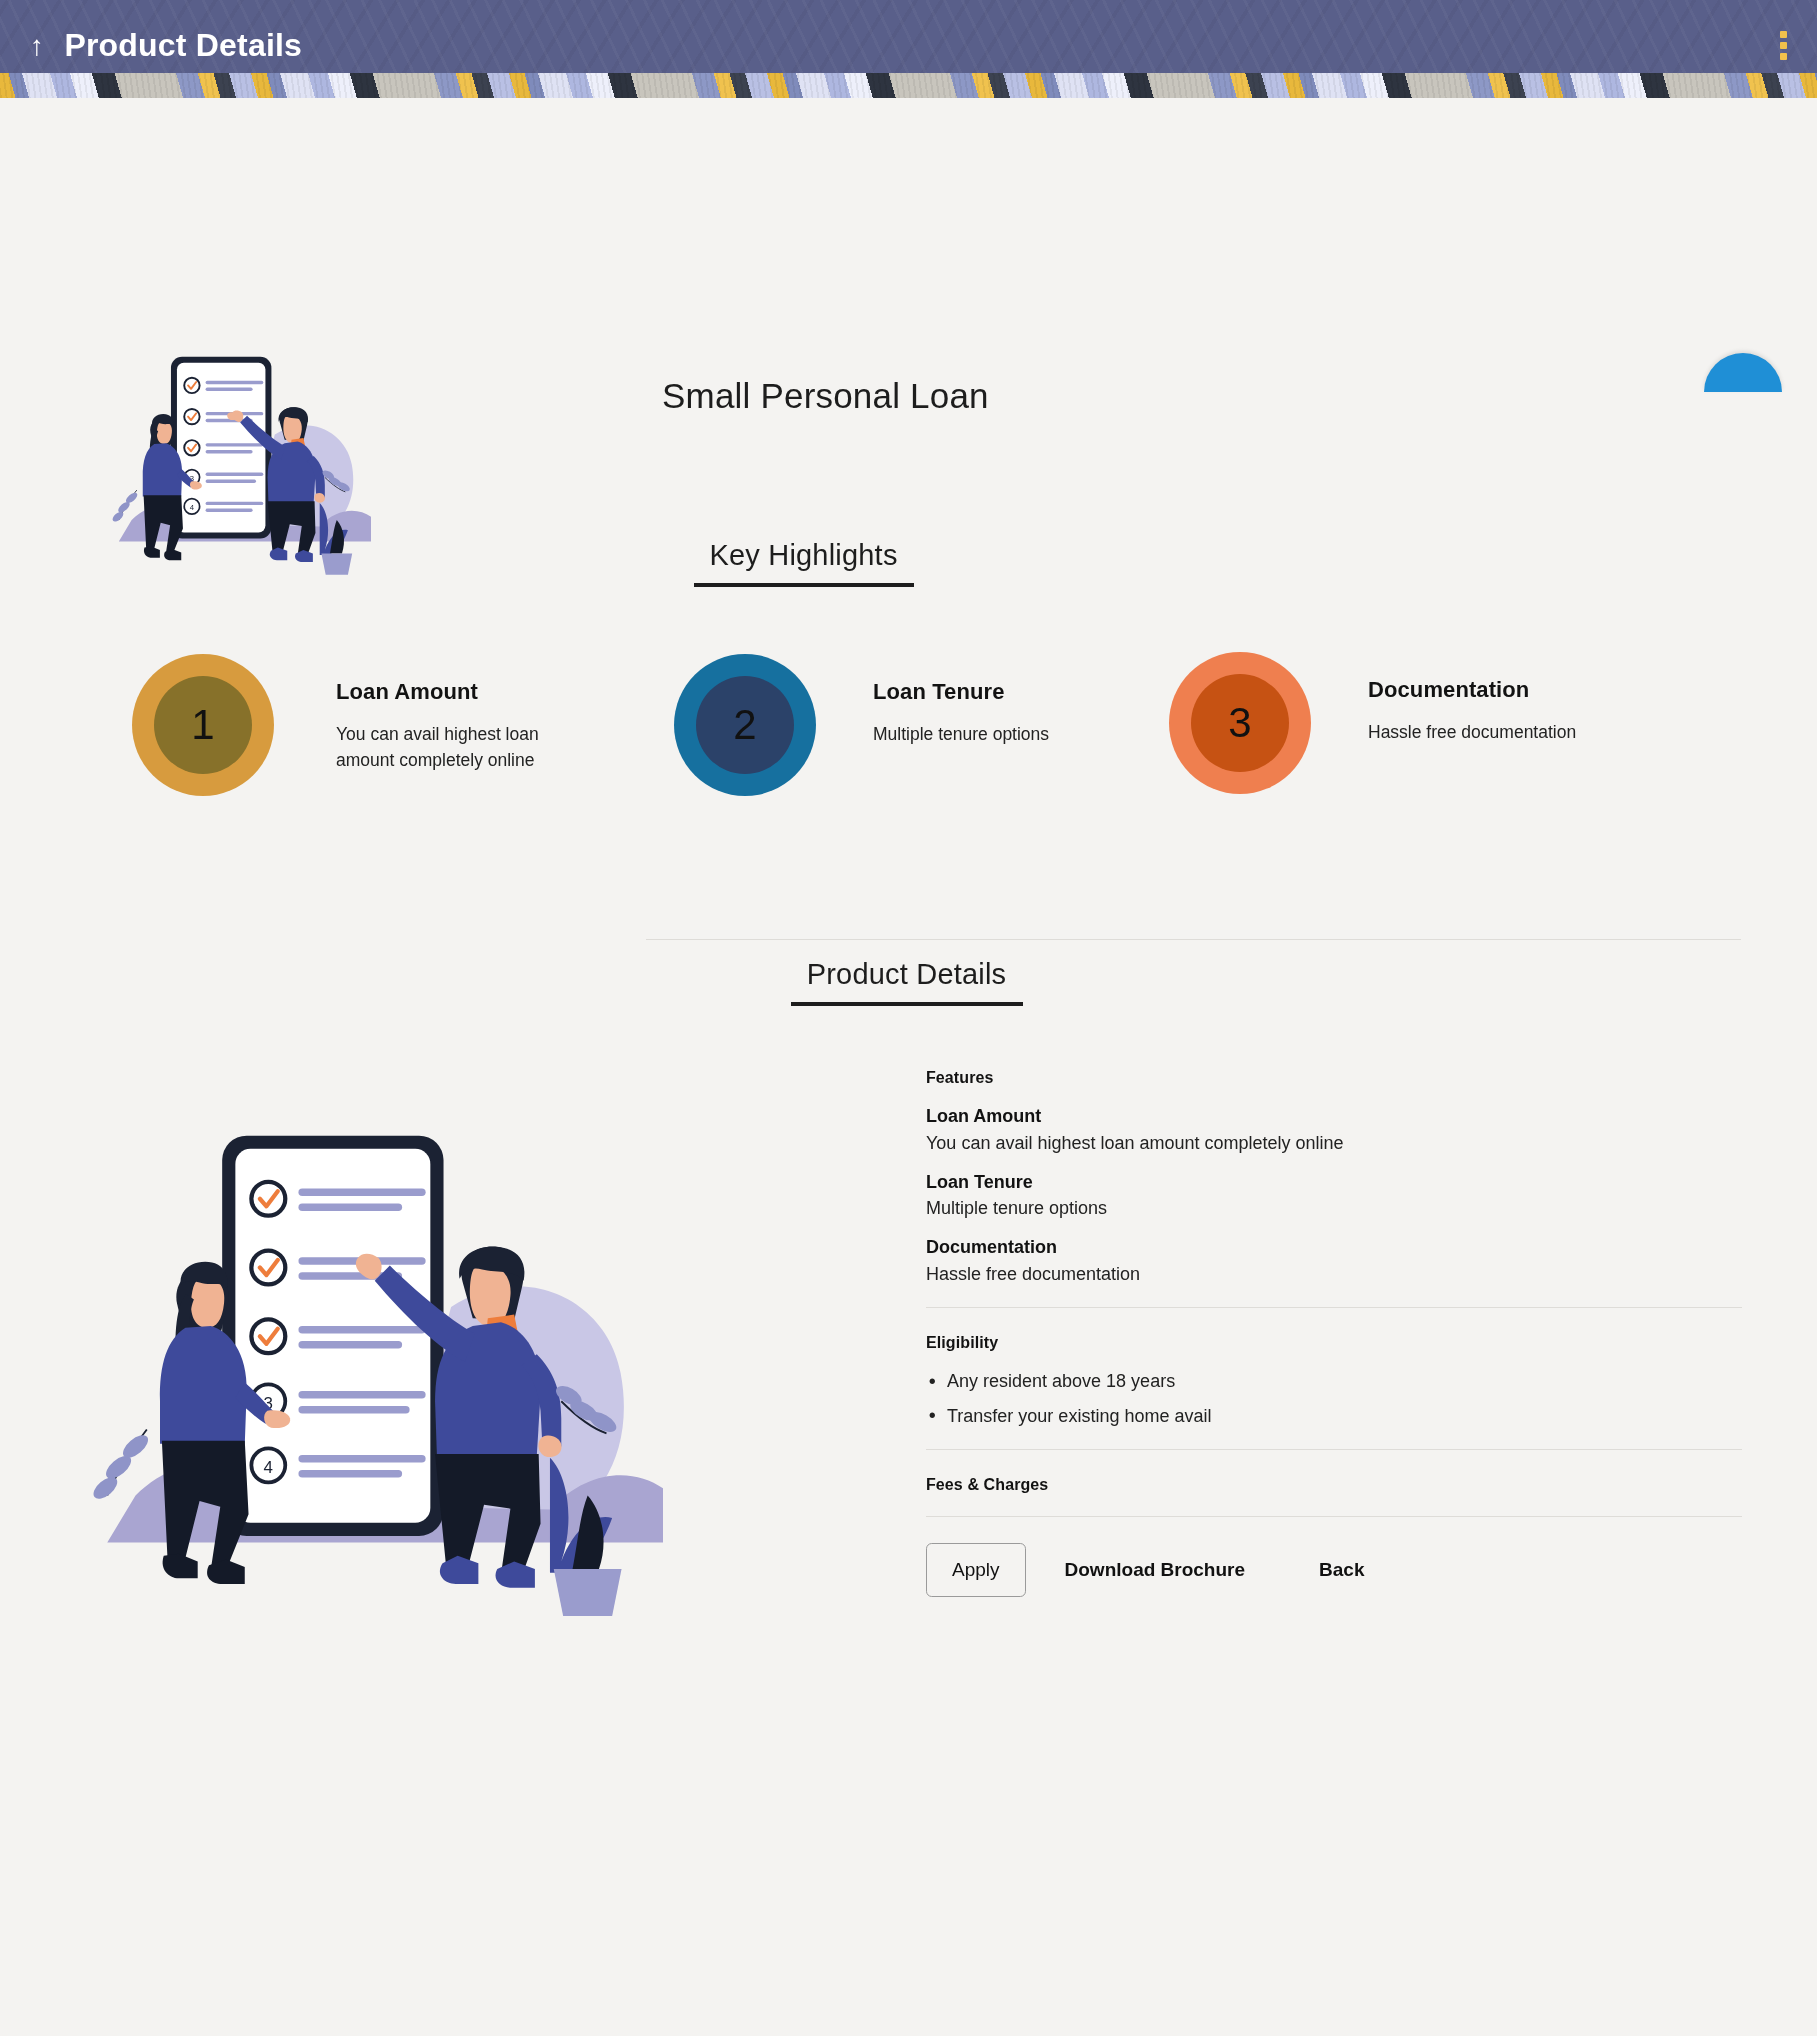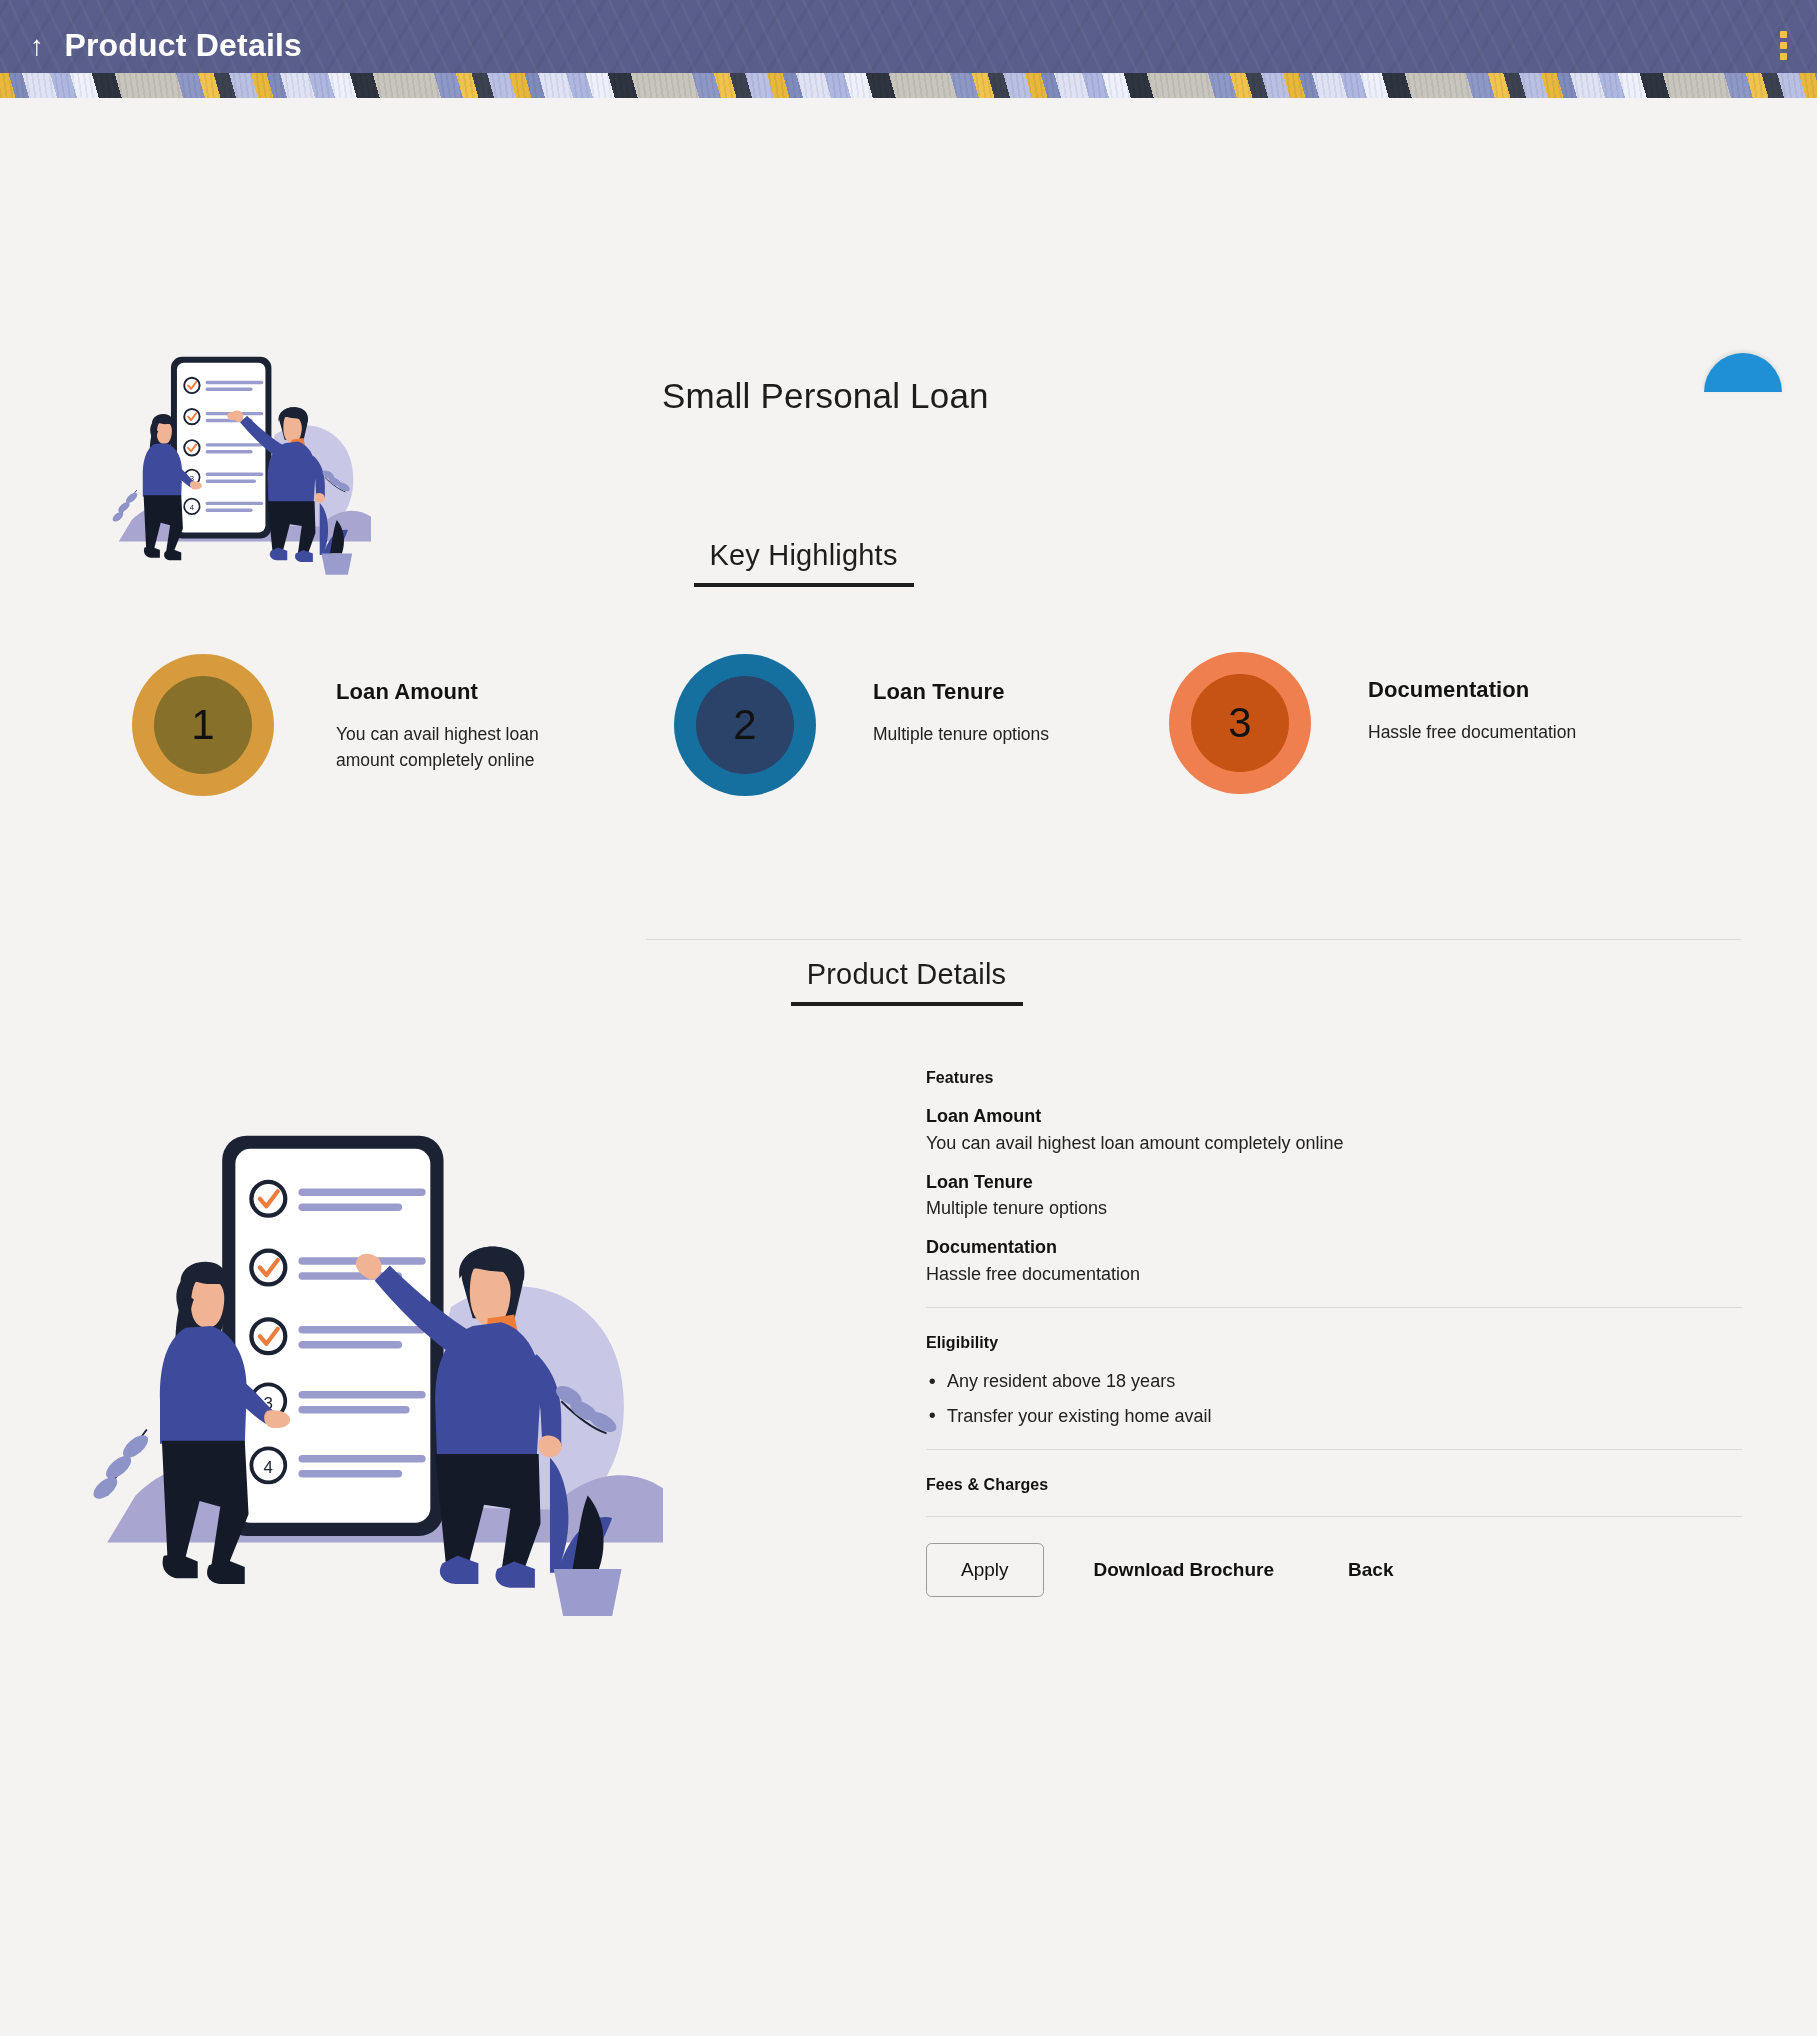--- a/index.html
+++ b/index.html
@@ -184,30 +184,30 @@
   }
   ul.bullets li::before {
     content: "•"; position: absolute; left: 2.8px; top: -1.9px;
     font-size: 20px; color: #222;
   }
 
   
   .actions { display: flex; align-items: center; margin-top: 5.7px; }
   .btn-apply {
     border: 0.9px solid #9a9a9a; background: transparent;
-    border-radius: 5.7px; padding: 15px 34px;
+    border-radius: 5.7px; padding: 15px 25px;
     font-size: 19px; color: #111; font-family: "Liberation Sans", sans-serif;
     cursor: pointer;
   }
   .btn-link {
     background: none; border: none; cursor: pointer;
     font-size: 19px; color: #111; font-weight: bold;
     font-family: "Liberation Sans", sans-serif;
   }
-  .btn-brochure { margin-left: 50px; }
+  .btn-brochure { margin-left: 39px; }
   .btn-back { margin-left: 74px; }
 
   svg { display: block; }
 </style>
 </head>
 <body>
 
 <div class="page">
 
   <div class="header" style="background: rgb(89, 95, 138);">

